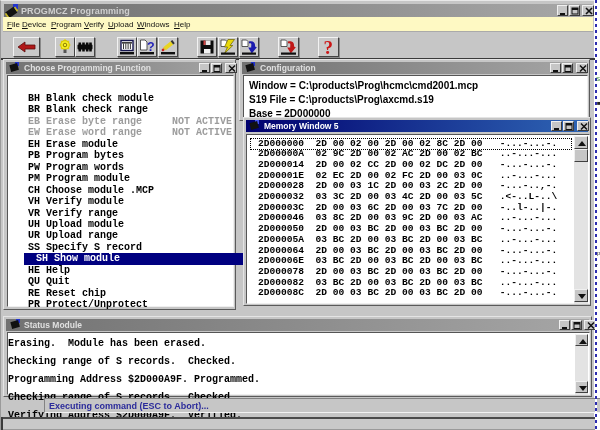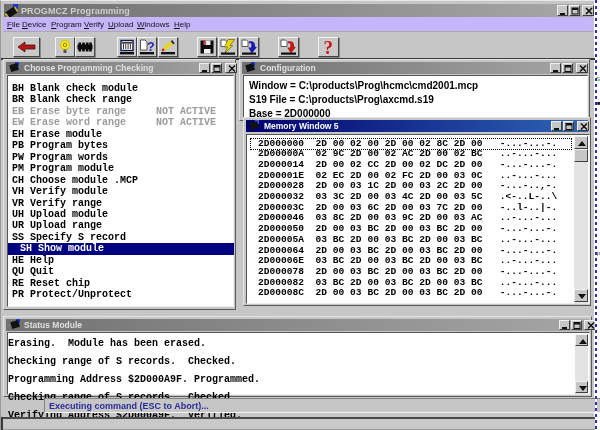--- a/index.html
+++ b/index.html
@@ -10,21 +10,21 @@
   
   .mtitle { position:absolute; left:3px; top:3px; width:588px; height:13px;
             background:linear-gradient(90deg,#6f6f6f,#a8a8a8); }
   .mtitle .txt { position:absolute; left:17px; top:1.5px; font-size:9px; font-weight:bold;
                  color:#cfcfcf; letter-spacing:0.1px; }
   
   .wb { position:absolute; background:#c6c6c6; border-top:1px solid #f0f0f0; border-left:1px solid #f0f0f0;
         border-right:1px solid #3c3c3c; border-bottom:1px solid #3c3c3c; }
   .wb svg { position:absolute; left:0; top:0; }
   
-  .menubar { position:absolute; left:2px; top:16px; width:590px; height:14px; background:#c4b5fd; }
+  .menubar { position:absolute; left:2px; top:16px; width:590px; height:14px; background:#fef9c3; }
   .menubar span { position:absolute; top:2.5px; font-size:8px; color:#111; }
   
   .toolbar { position:absolute; left:2px; top:30px; width:590px; height:27px; background:#c6c6c6;
              border-top:1px solid #aaa; }
   .tb { position:absolute; top:5px; height:20px; background:#c9c9c9;
         border-top:1px solid #f2f2f2; border-left:1px solid #f2f2f2;
         border-right:1px solid #444; border-bottom:1px solid #444;
         box-shadow:1px 1px 0 #8a8a8a; }
   .tbline { position:absolute; left:0; top:57px; width:594px; height:1.5px; background:#3a3a3a; }
   
@@ -32,21 +32,21 @@
         border-right:1px solid #5a5a5a; border-bottom:1px solid #5a5a5a; }
   .ct { position:absolute; left:2px; top:2px; right:2px; height:12px;
         background:linear-gradient(90deg,#727272,#a6a6a6); }
   .ct .txt { position:absolute; left:18px; top:1px; font-size:8.5px; font-weight:bold; color:#e0e0e0; }
   .ct.active { background:linear-gradient(90deg,#00006e,#2f66b5); }
   .ct.active .txt { color:#fff; }
   .cc { position:absolute; background:#fff; border-top:1px solid #555; border-left:1px solid #555;
         border-right:1px solid #efefef; border-bottom:1px solid #efefef; }
   .mono { font-family:"Liberation Mono", monospace; font-weight:bold; color:#000; white-space:pre; }
   
-  .li { position:absolute; left:4px; font-size:10px; line-height:11px; }
+  .li { position:absolute; left:20px; font-size:10px; line-height:11px;margin-top:10px; }
   .dim { color:#9c9c9c; }
   
   .sb { position:absolute; background:#e3e3e3; }
   .sbb { position:absolute; background:#c6c6c6; border-top:1px solid #f0f0f0; border-left:1px solid #f0f0f0;
          border-right:1px solid #404040; border-bottom:1px solid #404040; }
   .arr { position:absolute; width:0; height:0; }
   
   .statusbar { position:absolute; left:3px; top:397px; width:580px; height:15px; background:#c6c6c6;
                border-top:1px solid #838383; border-left:1px solid #838383;
                border-right:1px solid #f2f2f2; border-bottom:1px solid #f2f2f2;margin-left:40px; }
@@ -188,21 +188,21 @@
     </div>
   </div>
   <div class="tbline"></div>
 
   <div class="cw" style="left:2px;top:58px;width:233px;height:251px">
     <div class="ct">
       <svg width="12" height="11" style="position:absolute;left:3px;top:0">
         <rect x="6" y="0" width="4" height="4" fill="#2233cc"></rect>
         <rect x="1" y="2" width="8" height="7" fill="#111" transform="rotate(-15 5 5)"></rect>
       </svg>
-      <span class="txt">Choose Programming Checking</span>
+      <span class="txt">Choose Programming Function</span>
       <div class="wb" style="left:193px;top:1px;width:11px;height:10px">
           <svg width="11" height="10">
             <rect x="2" y="6" width="5" height="2" fill="#111"></rect>
           </svg>
         </div>
       <div class="wb" style="left:205px;top:1px;width:11px;height:10px">
           <svg width="11" height="10">
             <rect x="2" y="1.5" width="6" height="6" fill="none" stroke="#111"></rect>
             <rect x="2" y="1.5" width="6" height="2" fill="#111"></rect>
           </svg>

